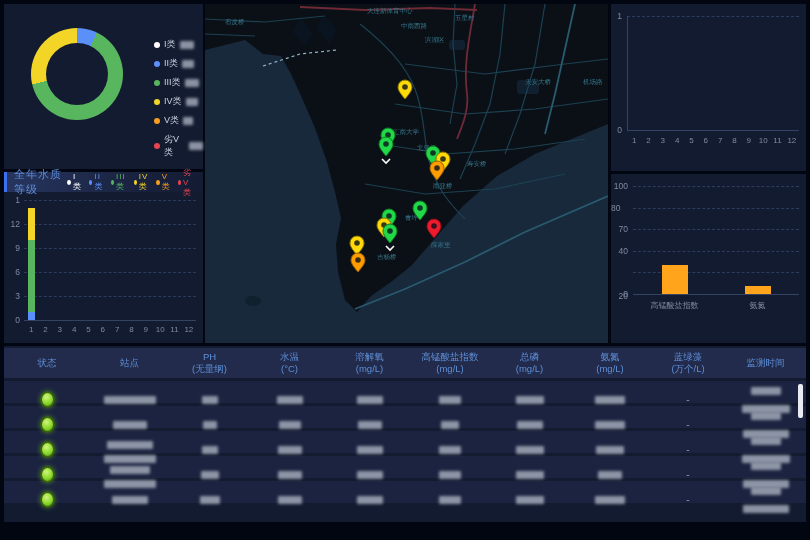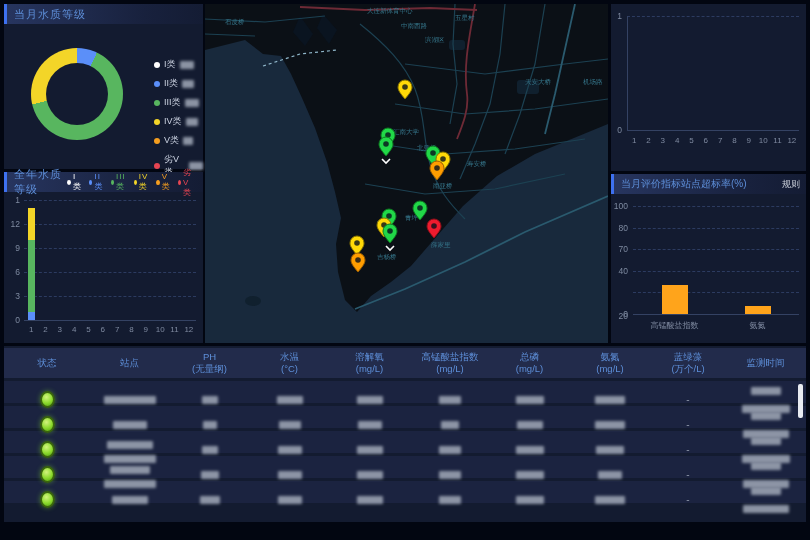--- a/index.html
+++ b/index.html
@@ -38,23 +38,20 @@
   .link{color:#c9ced9;font-size:9px;letter-spacing:0;}
   .xcat{position:absolute;font-size:8px;color:#7f8aa0;transform:translateX(-50%);white-space:nowrap;}
   .maplabel{fill:#35758a;font-size:6.5px;}
 </style>
 </head>
 <body>
 
 <div id="app">
 
   <div class="panel" id="p1" style="left:4px;top:4px;width:199px;height:165px">
-    <div class="ptitle">
-      <span>当月水质等级</span>
-    </div>
     <div class="pbody" style="height:145px">
       <div id="donut" style="background: conic-gradient(rgb(91, 143, 249) 0deg, rgb(91, 143, 249) 25.7deg, rgb(88, 182, 95) 25.7deg, rgb(88, 182, 95) 257.1deg, rgb(243, 213, 40) 257.1deg, rgb(243, 213, 40) 360deg);"></div>
       <div id="donut-legend" style="position:absolute;left:150px;top:34px">
           <div class="lgd">
             <span class="dot" style="background: rgb(255, 255, 255);"></span>
             <span>I类</span>
             <span class="redact" style="width: 14px;"></span>
           </div>
           <div class="lgd">
             <span class="dot" style="background: rgb(91, 143, 249);"></span>
@@ -276,35 +273,31 @@
         <div class="xcat" style="left: 109.167px; top: 132px;">7</div>
         <div class="xcat" style="left: 123.5px; top: 132px;">8</div>
         <div class="xcat" style="left: 137.833px; top: 132px;">9</div>
         <div class="xcat" style="left: 152.167px; top: 132px;">10</div>
         <div class="xcat" style="left: 166.5px; top: 132px;">11</div>
         <div class="xcat" style="left: 180.833px; top: 132px;">12</div>
       </div>
   </div>
 
   <div class="panel" id="p4" style="left:611px;top:174px;width:195px;height:169px">
-    <div class="ptitle">
-      <span style="letter-spacing:0;font-size:10px">当月评价指标站点超标率(%)</span>
-      <span class="link">规则</span>
-    </div>
     <div class="pbody" id="p4-chart" style="height:149px">
         <div class="gsolid" style="left: 22px; top: 120px; width: 166px;"></div>
         <div class="tick" style="left: 0px; top: 116px; width: 17px; text-align: right;">0</div>
         <div class="grid" style="left: 22px; top: 98.4px; width: 166px;"></div>
         <div class="tick" style="left: 0px; top: 94.4px; width: 17px; text-align: right; margin-top: 24px;">20</div>
         <div class="grid" style="left: 22px; top: 76.8px; width: 166px;"></div>
         <div class="tick" style="left: 0px; top: 72.8px; width: 17px; text-align: right;">40</div>
         <div class="grid" style="left: 22px; top: 55.2px; width: 166px;"></div>
         <div class="tick" style="left: 0px; top: 51.2px; width: 17px; text-align: right;">70</div>
         <div class="grid" style="left: 22px; top: 33.6px; width: 166px;"></div>
-        <div class="tick" style="left: 0px; top: 29.6px; width: 17px; text-align: right;">80</div>
+        <div class="tick" style="left: 0px; top: 29.6px; width: 17px; ">80</div>
         <div class="grid" style="left: 22px; top: 12px; width: 166px;"></div>
         <div class="tick" style="left: 0px; top: 8px; width: 17px; text-align: right;">100</div>
         <div class="bar" style="left: 50.5px; top: 90.84px; width: 26px; height: 29.16px; background: rgb(255, 164, 27);"></div>
         <div class="xcat" style="left: 63.5px; top: 126px;">高锰酸盐指数</div>
         <div class="bar" style="left: 133.5px; top: 112.44px; width: 26px; height: 7.56px; background: rgb(255, 164, 27);"></div>
         <div class="xcat" style="left: 146.5px; top: 126px;">氨氮</div>
       </div>
   </div>
 
   <div class="panel" id="tableP" style="left:4px;top:346px;width:802px;height:176px">

